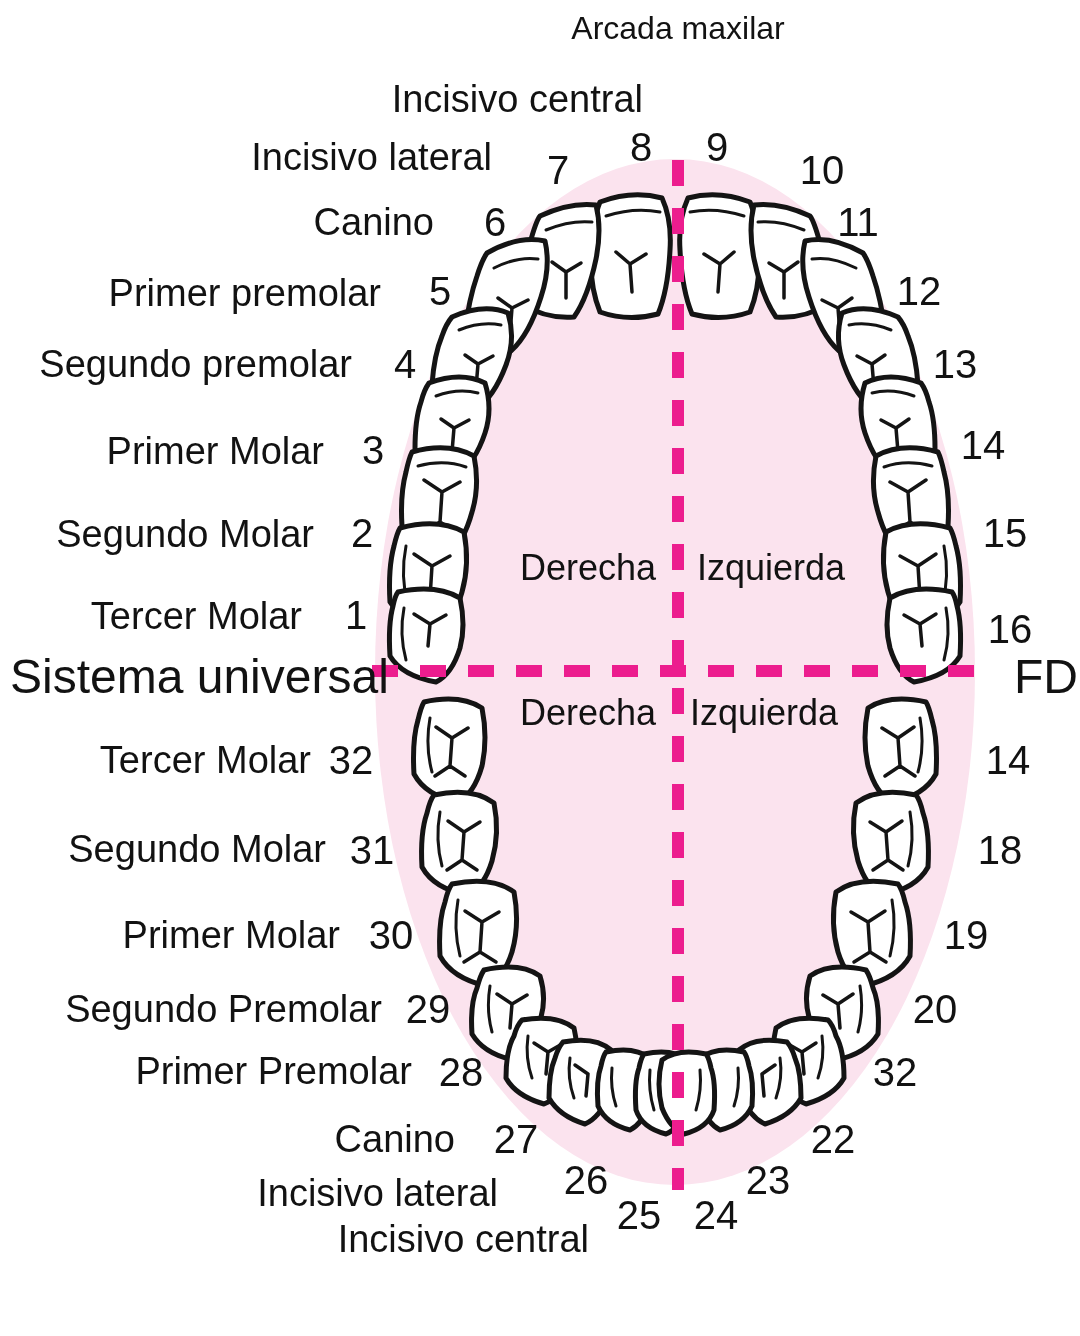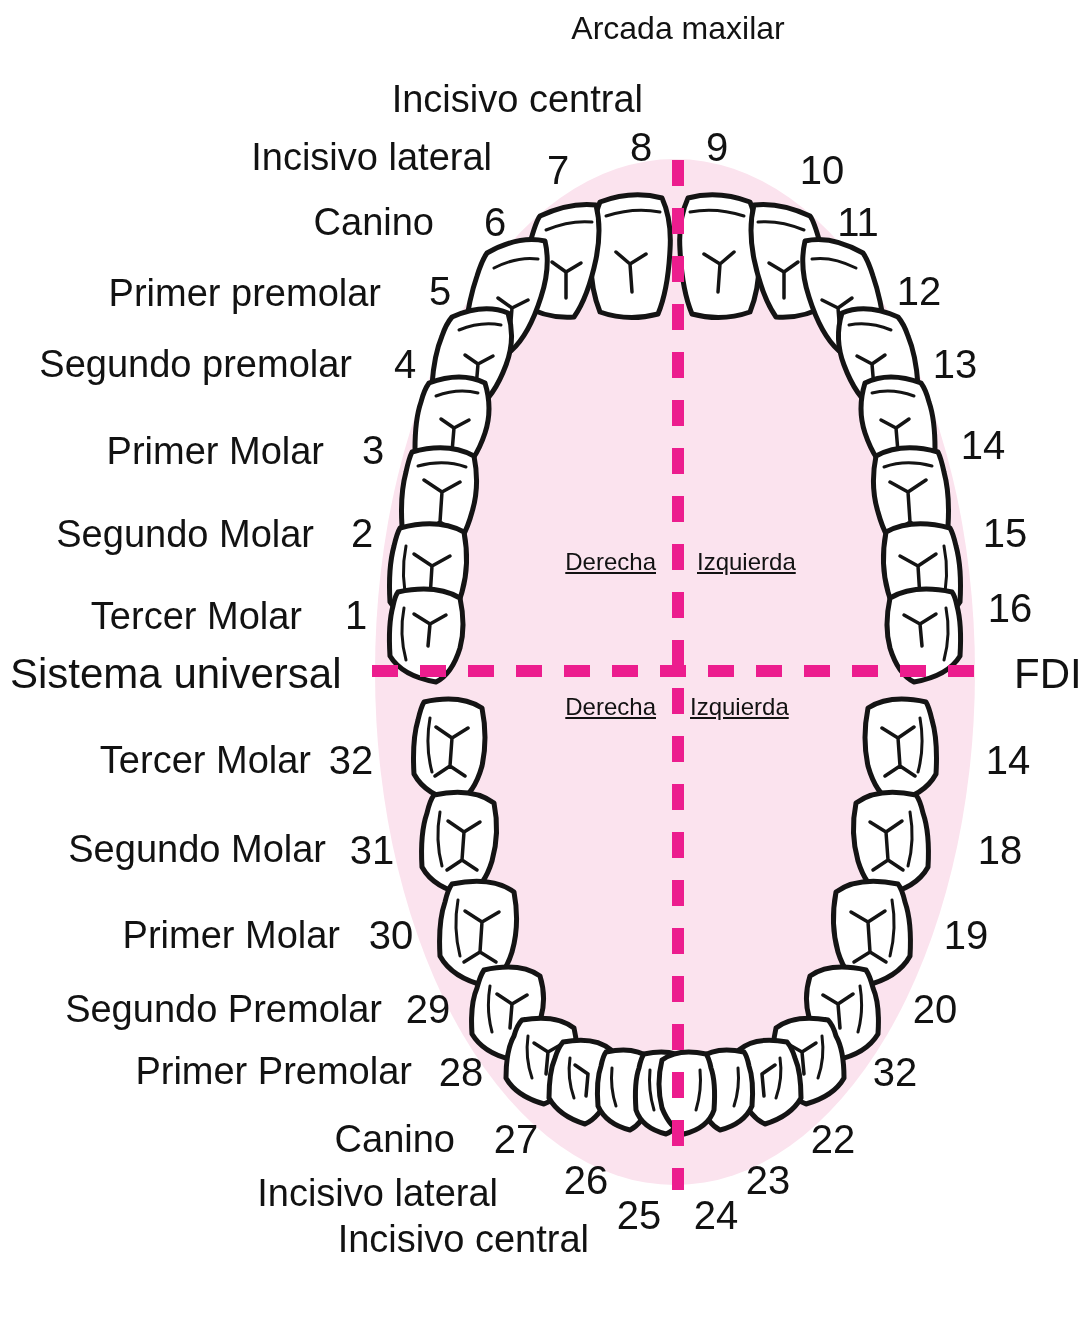--- a/index.html
+++ b/index.html
@@ -33,25 +33,24 @@
   .title {
     font-size: 32px;
   }
   .name-lbl {
     font-size: 38px;
   }
   .num-lbl {
     font-size: 40px;
   }
   .side-lbl {
-    font-size: 24px;
-    text-decoration: underline;
+    font-size: 36px;
   }
   .sys-lbl {
-    font-size: 42px;
+    font-size: 48px;
   }
   .anchor-right { transform: translateX(-100%); }
   .anchor-center { transform: translateX(-50%); }
 </style>
 </head>
 <body>
 
 <div id="page">
 
   <svg id="arch-svg" viewBox="0 0 1080 1336">
@@ -273,21 +272,21 @@
   <div class="lbl num-lbl anchor-center" style="left:362px; top:513px;">2</div>
   <div class="lbl num-lbl anchor-center" style="left:356px; top:595px;">1</div>
 
   <div class="lbl num-lbl anchor-center" style="left:717px; top:127px;">9</div>
   <div class="lbl num-lbl anchor-center" style="left:810px; top:150px;margin-left:12px;">10</div>
   <div class="lbl num-lbl anchor-center" style="left:858px; top:202px;">11</div>
   <div class="lbl num-lbl anchor-center" style="left:919px; top:271px;">12</div>
   <div class="lbl num-lbl anchor-center" style="left:955px; top:344px;">13</div>
   <div class="lbl num-lbl anchor-center" style="left:983px; top:425px;">14</div>
   <div class="lbl num-lbl anchor-center" style="left:1005px; top:513px;">15</div>
-  <div class="lbl num-lbl anchor-center" style="left:1010px; top:588px;">16</div>
+  <div class="lbl num-lbl anchor-center" style="left:1010px; top:609px;">16</div>
 
   <div class="lbl num-lbl anchor-center" style="left:351px; top:740px;">32</div>
   <div class="lbl num-lbl anchor-center" style="left:372px; top:830px;">31</div>
   <div class="lbl num-lbl anchor-center" style="left:391px; top:915px;">30</div>
   <div class="lbl num-lbl anchor-center" style="left:428px; top:989px;">29</div>
   <div class="lbl num-lbl anchor-center" style="left:461px; top:1052px;">28</div>
   <div class="lbl num-lbl anchor-center" style="left:516px; top:1119px;">27</div>
   <div class="lbl num-lbl anchor-center" style="left:586px; top:1160px;">26</div>
   <div class="lbl num-lbl anchor-center" style="left:639px; top:1195px;">25</div>
 

